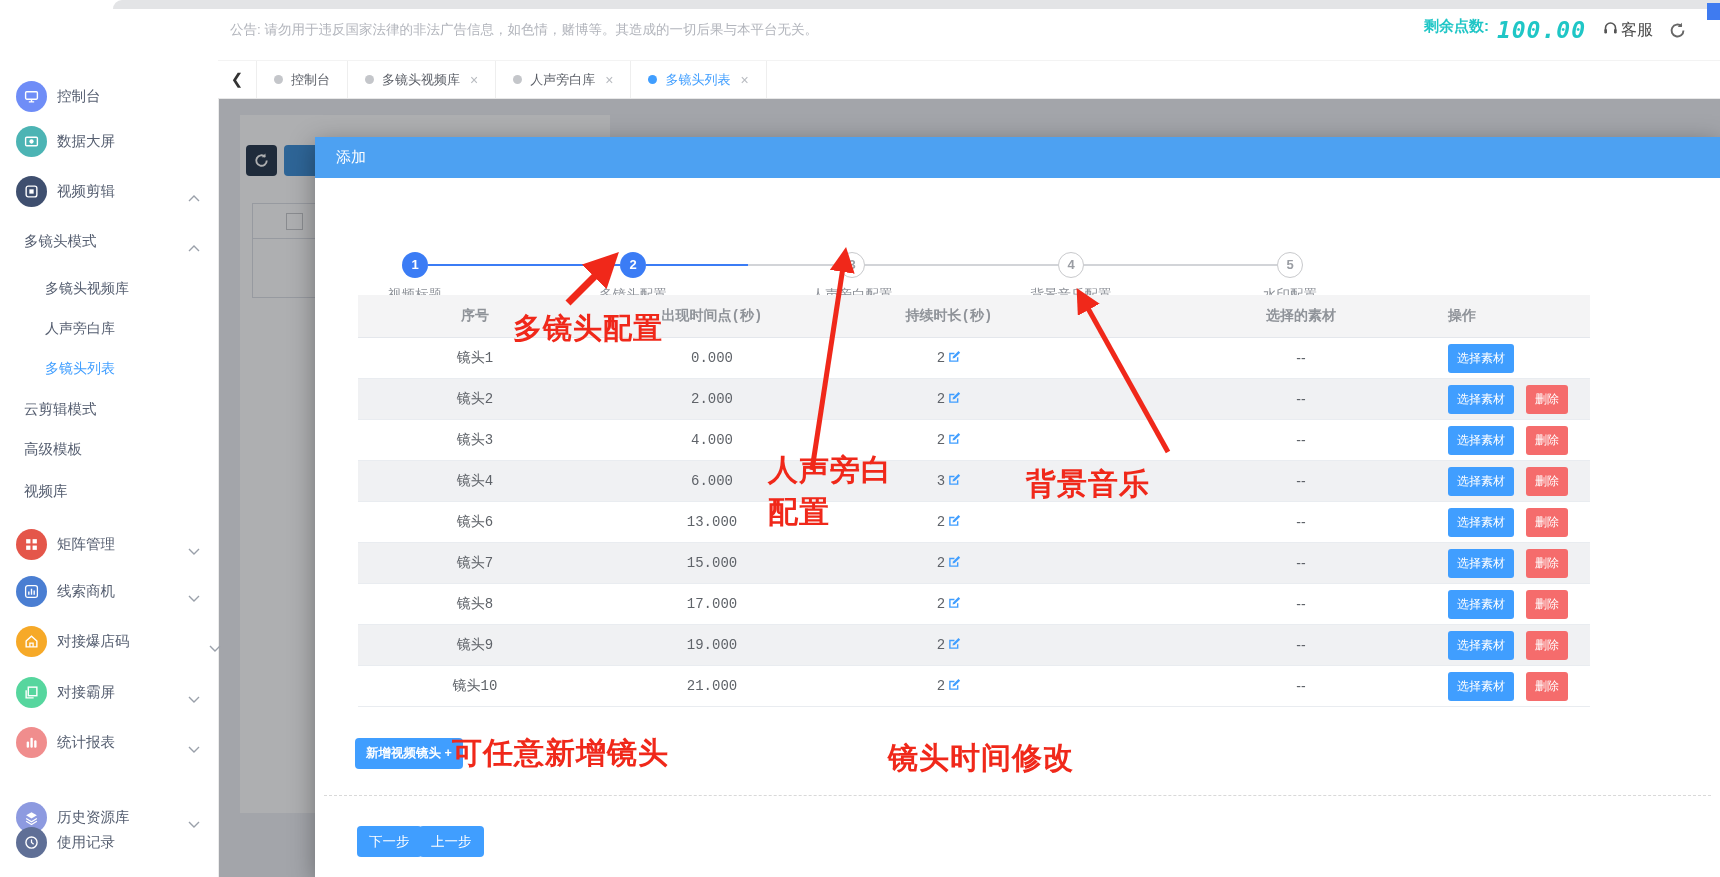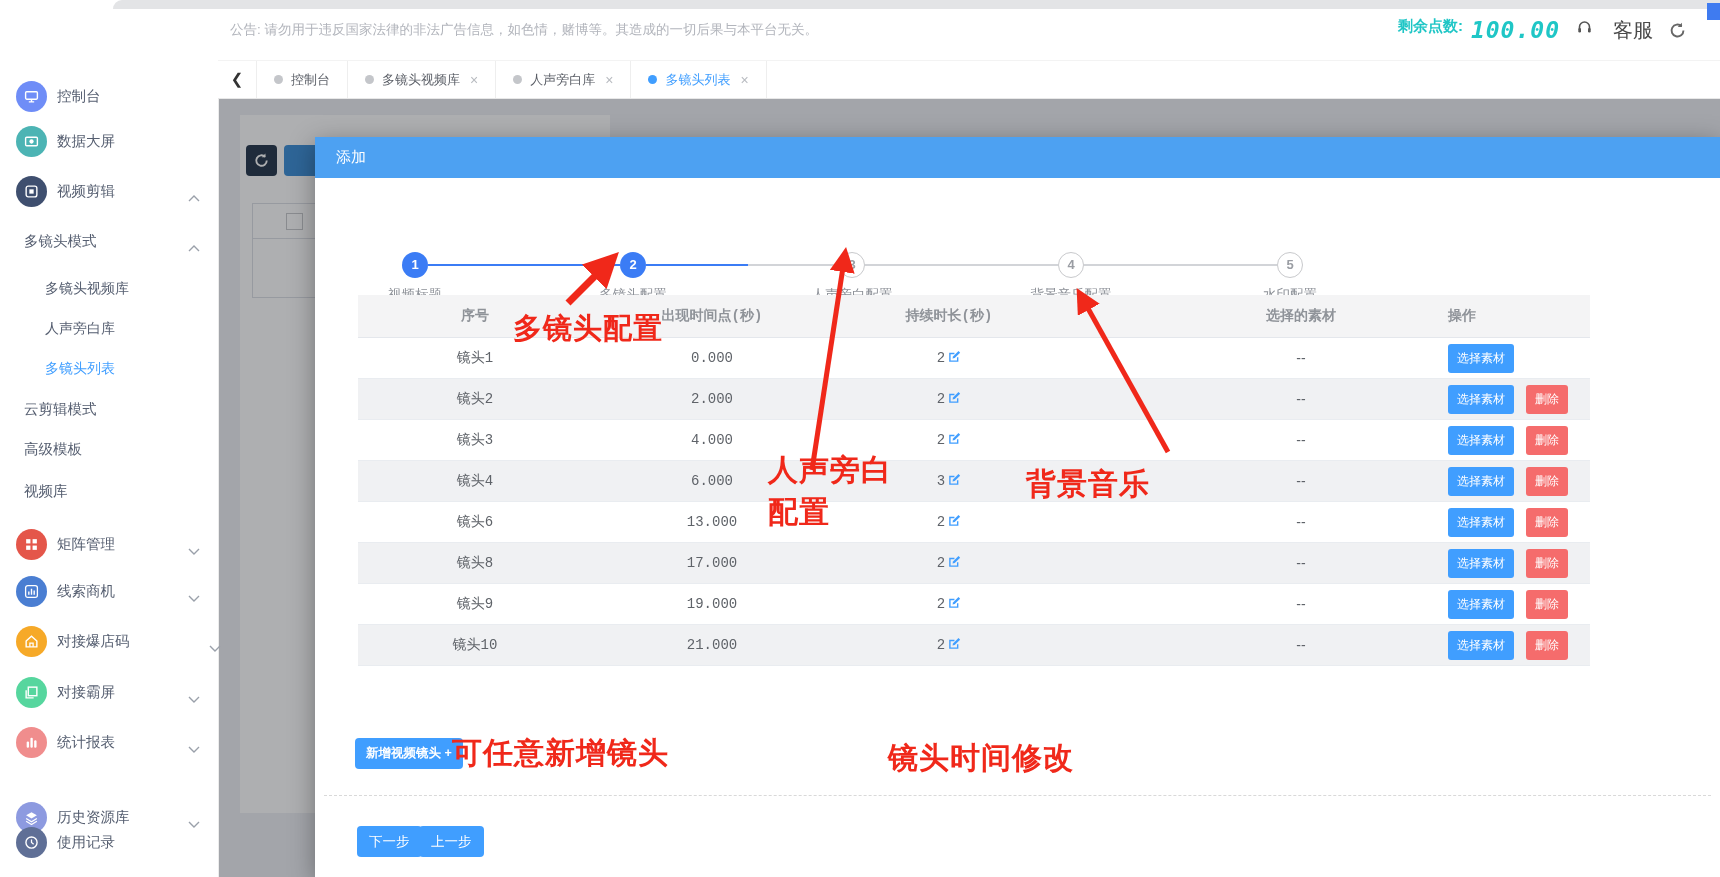--- a/index.html
+++ b/index.html
@@ -12,21 +12,21 @@
   .app-header{position:absolute;left:0;top:0;width:100%;height:60px;background:#fff;z-index:5;}
   .logo{position:absolute;left:14px;top:7px;display:flex;align-items:flex-end;gap:2px;}
   .logo-text{font-size:27px;font-weight:bold;color:#2f2f2f;letter-spacing:3px;
     text-shadow:1.5px 1.5px 0 #c9c9c9;line-height:46px;}
   .announce{position:absolute;left:230px;top:0;height:60px;line-height:60px;color:#b2b5bc;font-size:13.5px;}
   .hdr-right{position:absolute;right:34px;top:0;height:60px;display:flex;align-items:center;gap:16px;z-index:6;}
   .points{display:flex;gap:8px;}
   .points-label{color:var(--points-teal);font-weight:bold;font-size:15px;}
   .points-value{color:var(--points-teal);font-family:"DejaVu Sans Mono",monospace;font-style:italic;
     font-weight:bold;font-size:23px;letter-spacing:1px;}
-  .service{display:flex;align-items:flex-start;gap:20px;color:#4a4a4a;font-size:20px;cursor:pointer;}
+  .service{display:flex;align-items:flex-start;gap:2px;color:#4a4a4a;font-size:16px;cursor:pointer;}
   .hdr-refresh{cursor:pointer;display:flex;align-items:center;}
   .corner-blue{position:absolute;right:0;top:3px;width:13px;height:17px;background:#3f7bf0;z-index:9;}
   
   .sidebar{position:absolute;left:0;top:60px;width:218px;bottom:0;background:#fff;
     border-right:1px solid #ececec;z-index:4;}
   .side-item{position:absolute;left:0;width:100%;height:34px;cursor:pointer;}
   .side-icon{position:absolute;left:16px;top:1px;width:31px;height:31px;border-radius:50%;
     display:flex;align-items:center;justify-content:center;}
   .side-label{position:absolute;top:7px;font-size:14.5px;color:#555e70;white-space:nowrap;}
   .lvl0 .side-label{left:57px;}
@@ -386,20 +386,30 @@
           <td class="c1">镜头6</td>
           <td class="c2">13.000</td>
           <td class="c3">2<svg class="edit-ico" width="14" height="14" viewBox="0 0 16 16">
               <path d="M2.5 3.2h6v1.6H4.1v7.1h7.3V8.2H13v5.3H2.5z" fill="#409eff"></path>
               <path d="M13.1 1.1l1.9 1.9-6.2 6.2-2.5.6.6-2.5z" fill="#409eff"></path>
             </svg></td>
           <td class="c4">--</td>
           <td class="c5"><button class="btn btn-select">选择素材</button><button class="btn btn-del">删除</button></td>
         </tr>
         <tr>
+          <td class="c1">镜头7</td>
+          <td class="c2">15.000</td>
+          <td class="c3">2<svg class="edit-ico" width="14" height="14" viewBox="0 0 16 16">
+              <path d="M2.5 3.2h6v1.6H4.1v7.1h7.3V8.2H13v5.3H2.5z" fill="#409eff"></path>
+              <path d="M13.1 1.1l1.9 1.9-6.2 6.2-2.5.6.6-2.5z" fill="#409eff"></path>
+            </svg></td>
+          <td class="c4">--</td>
+          <td class="c5"><button class="btn btn-select">选择素材</button><button class="btn btn-del">删除</button></td>
+        </tr>
+        <tr>
           <td class="c1">镜头8</td>
           <td class="c2">17.000</td>
           <td class="c3">2<svg class="edit-ico" width="14" height="14" viewBox="0 0 16 16">
               <path d="M2.5 3.2h6v1.6H4.1v7.1h7.3V8.2H13v5.3H2.5z" fill="#409eff"></path>
               <path d="M13.1 1.1l1.9 1.9-6.2 6.2-2.5.6.6-2.5z" fill="#409eff"></path>
             </svg></td>
           <td class="c4">--</td>
           <td class="c5"><button class="btn btn-select">选择素材</button><button class="btn btn-del">删除</button></td>
         </tr>
         <tr>

